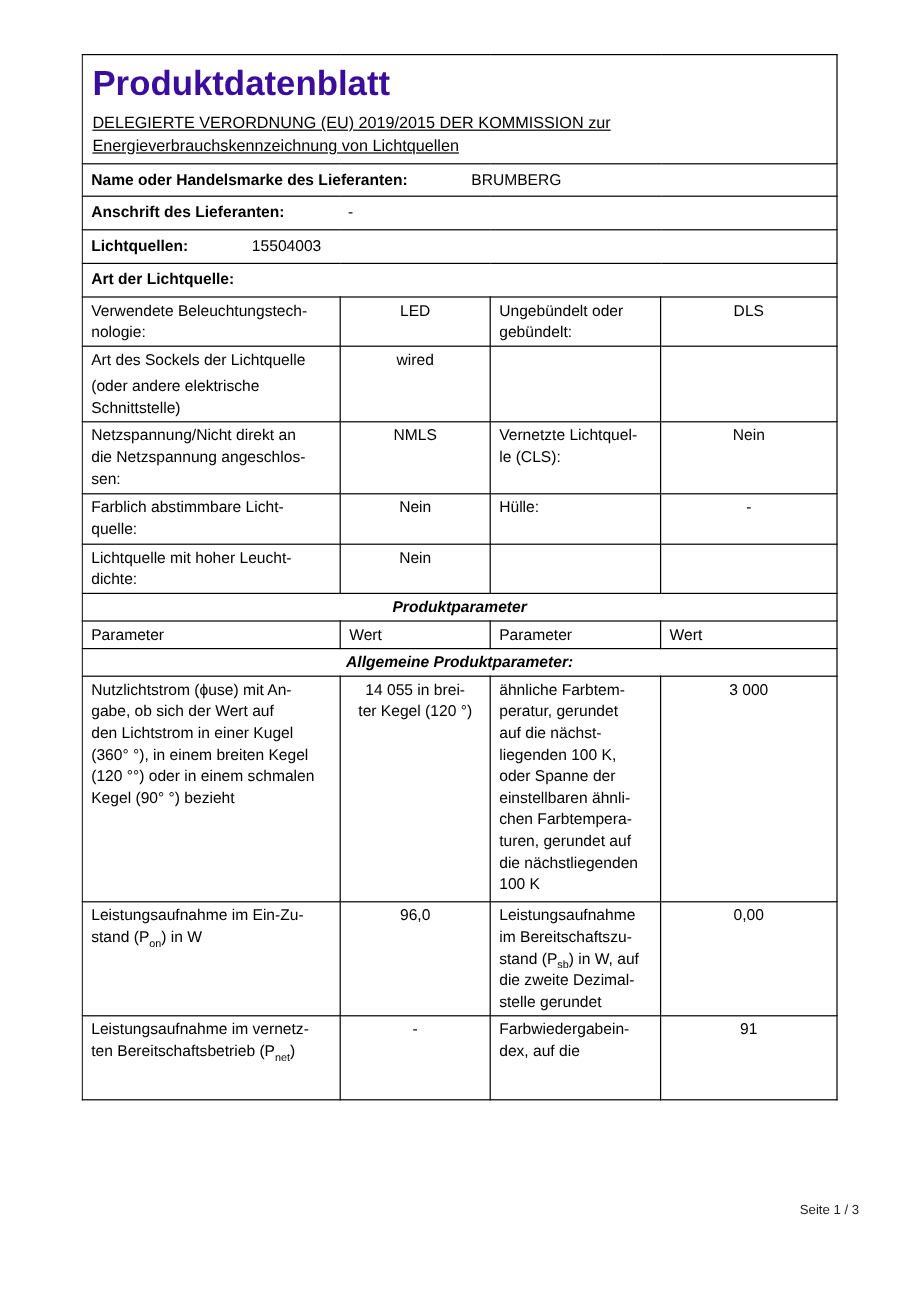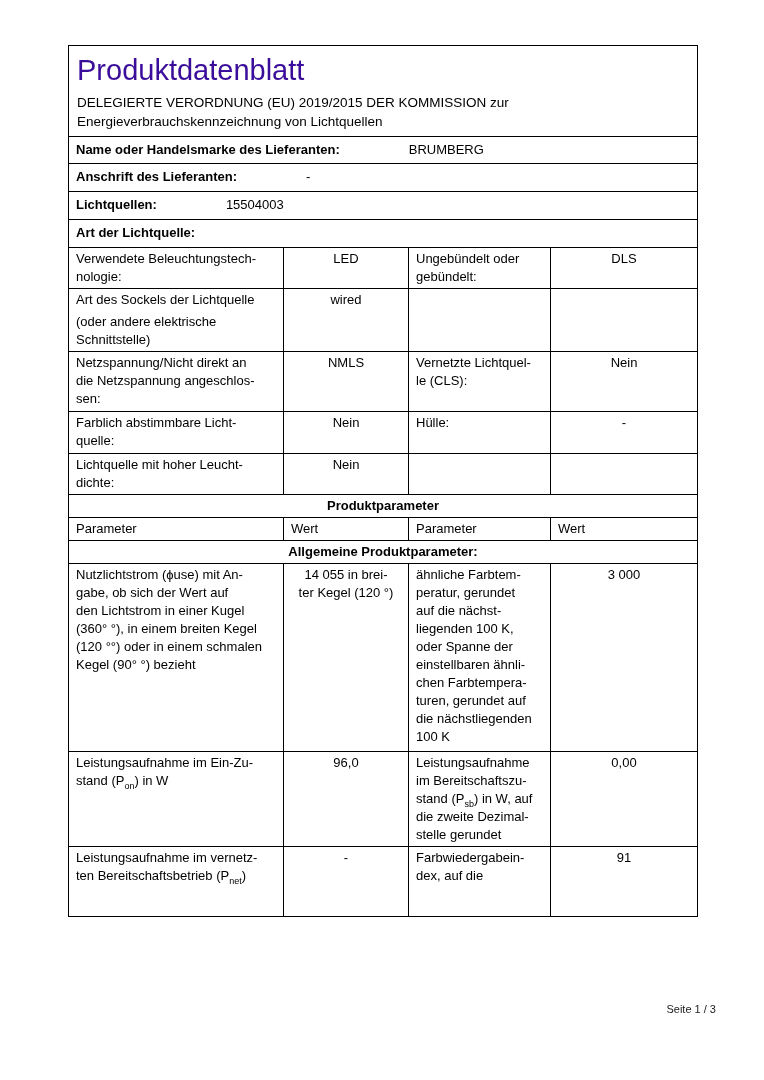--- a/index.html
+++ b/index.html
@@ -10,27 +10,27 @@
   }
   .sheet{position:absolute;left:68px;top:45px;width:631px;height:953px;overflow:hidden;}
   table{border-collapse:collapse;table-layout:fixed;width:629px;}
   td{
     border:1px solid #000;vertical-align:top;
     font-size:13px;line-height:18px;padding:2px 6px 2px 7px;
     overflow:hidden;
   }
   .ws{white-space:pre-line;}
   td.val{text-align:center;padding-left:2px;padding-right:2px;margin-top:30px;}
-  tr.band td{font-weight:bold;text-align:center;padding:2px;}
+  tr.band td{font-weight:bold;text-align:center;padding:2px;font-style:italic;}
   td.title-cell{padding:7px 10px 0 8px;}
-  .doc-title{margin:0;font-size:29px;line-height:34px;font-weight:normal;}
-  .reg{margin-top:6px;font-size:13.5px;line-height:19px;}
+  .doc-title{margin:0;font-size:29px;line-height:34px;font-weight:bold;}
+  .reg{margin-top:6px;font-size:13.5px;line-height:19px;text-decoration:underline;}
   td.sup{padding-top:4px;}
   .lbl{font-weight:bold;}
-  .sup-val{margin-left:23px;font-weight:normal;padding-left:46px;}
+  .sup-val{margin-left:7px;font-weight:normal;padding-left:46px;}
   .para-b{margin-top:4px;}
   sub{font-size:9px;line-height:0;margin-top:42px;}
   .footer{
     position:absolute;top:1003px;left:0;width:716px;text-align:right;
     font-size:11px;color:#222;
   }
   .h91{height:91px}.h27{height:27px}.h28{height:28px}.h41{height:41px}
   .h62{height:62px}.h60{height:60px}.h42{height:42px}.h40{height:40px}
   .h22{height:22px}.h23{height:23px}.h21{height:21px}.h75{height:75px}
   .h188{height:188px}.h95{height:95px}.h70{height:70px}

